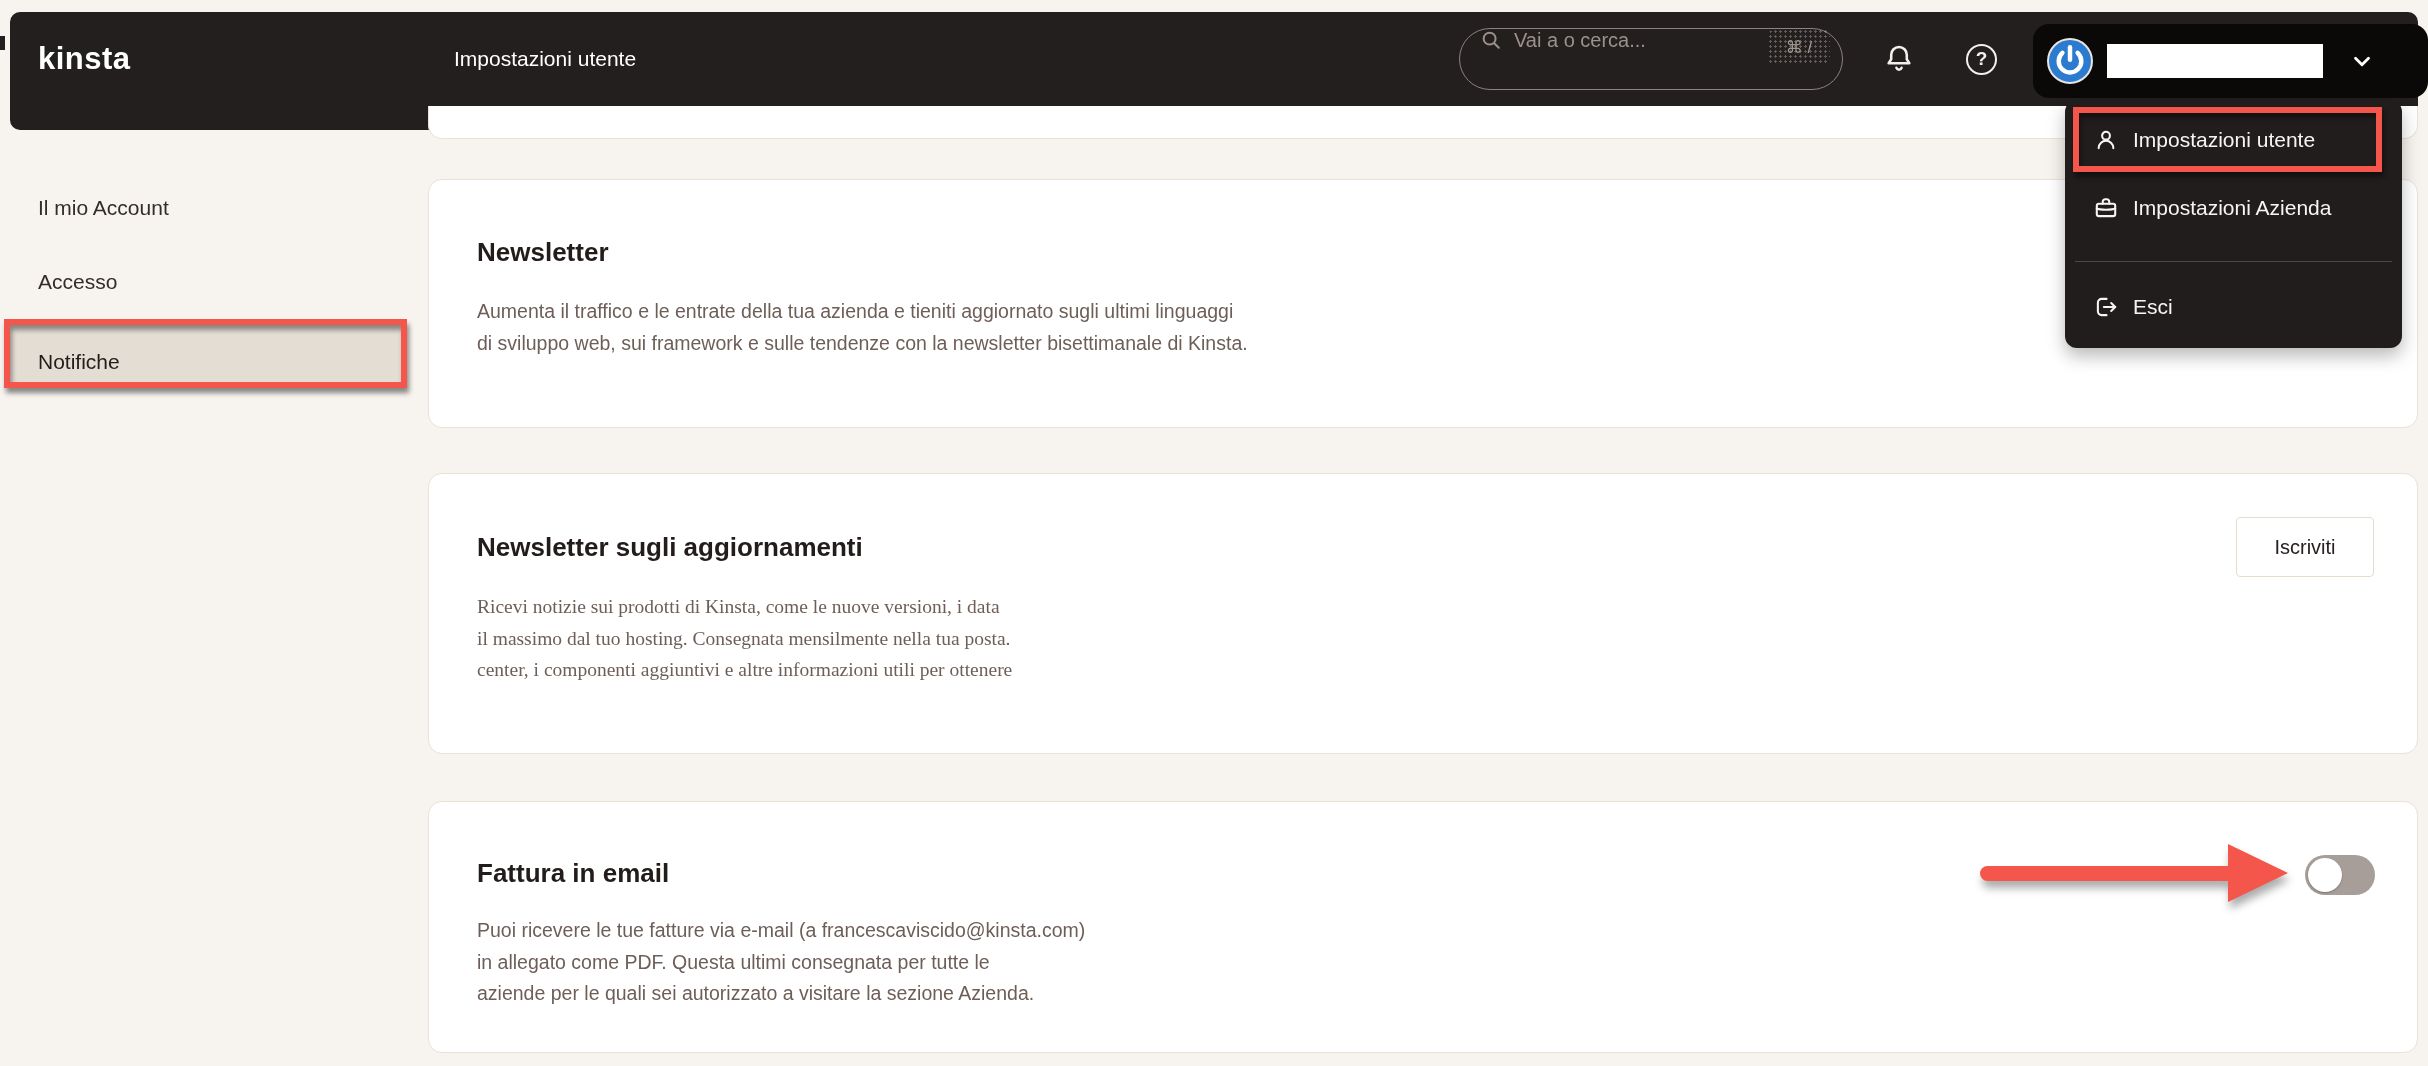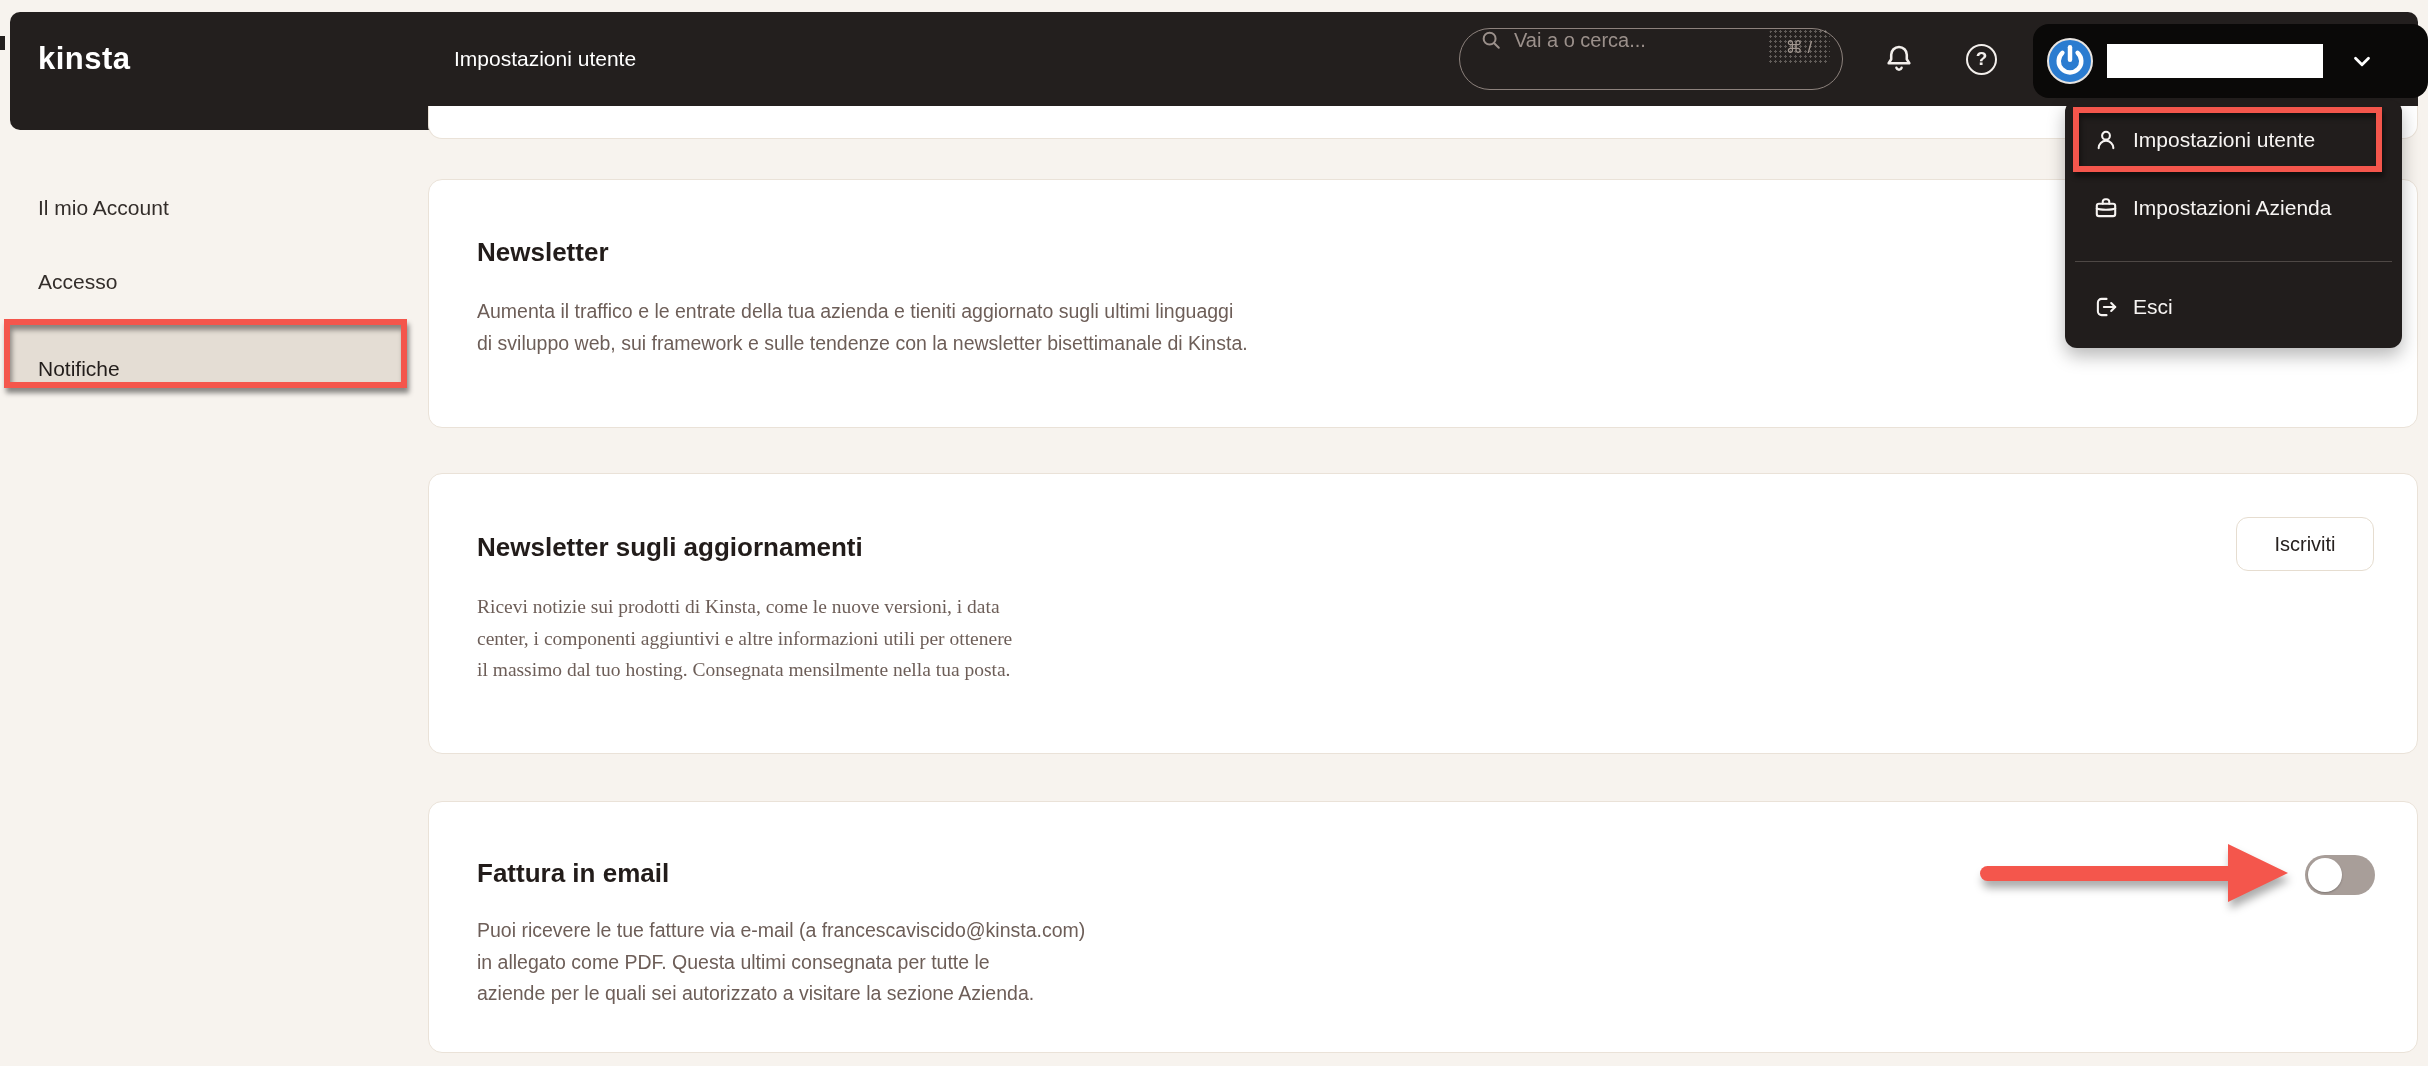--- a/index.html
+++ b/index.html
@@ -61,39 +61,39 @@
   
   .annotation-box{position:absolute;border:6px solid var(--red);
         box-shadow:2px 5px 5px rgba(0,0,0,.45), inset 2px 5px 5px rgba(0,0,0,.40);}
   .menu-red{left:2073px;top:107px;width:309px;height:65px;z-index:25;background:transparent;}
 
   
   .side-item{position:absolute;color:var(--side-text);font-size:21px;font-weight:400;}
   .side-1{left:38px;top:196px;}
   .side-2{left:38px;top:270px;}
   .notifiche-box{left:4px;top:319px;width:403px;height:69px;background:var(--beige);z-index:5;}
-  .notifiche-label{position:absolute;left:28px;top:15px;height:57px;display:flex;align-items:center;
+  .notifiche-label{position:absolute;left:28px;top:8px;height:57px;display:flex;align-items:center;
         color:#221d1b;font-size:21px;font-weight:500;}
 
   
   .card{position:absolute;left:428px;width:1990px;background:#fff;border:1px solid var(--card-border);border-radius:14px;}
   .card-partial{top:106px;height:33px;border-radius:0 0 14px 14px;border-top:none;}
   .card1{top:179px;height:249px;}
   .card2{top:473px;height:281px;}
   .card3{top:801px;height:252px;}
   .card-title{position:absolute;left:48px;color:var(--title);font-size:26px;font-weight:700;}
   .card1 .card-title{top:57px;}
   .card2 .card-title{top:58px;}
   .card3 .card-title{top:56px;}
   .card-body{position:absolute;left:48px;color:var(--body);font-size:19.5px;line-height:31.5px;}
   .card1 .card-body{top:116px;}
   .card2 .card-body{top:117px;font-family:Liberation Serif, serif;}
   .card3 .card-body{top:113px;}
-  .btn-outline{position:absolute;left:1807px;top:43px;width:138px;height:54px;background:#fff;
-        border:1.5px solid #e6ddd0;border-radius:12px;display:flex;align-items:center;justify-content:center;
+  .btn-outline{position:absolute;left:1807px;top:43px;width:138px;height:60px;background:#fff;
+        border:1.5px solid #e6ddd0;border-radius:4px;display:flex;align-items:center;justify-content:center;
         font-size:20px;font-weight:500;color:#27211f;cursor:pointer;}
   .toggle{position:absolute;left:1876px;top:53px;width:70px;height:40px;border-radius:20px;background:var(--track);cursor:pointer;}
   .toggle .knob{position:absolute;left:3px;top:3px;width:34px;height:34px;border-radius:50%;background:#fff;
         box-shadow:0 1px 2px rgba(0,0,0,.25);}
 
   
   .arrow-svg{position:absolute;left:1978px;top:833px;z-index:6;filter:drop-shadow(2px 7px 4px rgba(0,0,0,.33));}
 
   svg{display:block;}
 </style>
@@ -192,22 +192,22 @@
     <div class="card-body">
       <div>Aumenta il traffico e le entrate della tua azienda e tieniti aggiornato sugli ultimi linguaggi</div>
       <div>di sviluppo web, sui framework e sulle tendenze con la newsletter bisettimanale di Kinsta.</div>
     </div>
   </div>
 
   <div class="card card2">
     <div class="card-title">Newsletter sugli aggiornamenti</div>
     <div class="card-body">
       <div>Ricevi notizie sui prodotti di Kinsta, come le nuove versioni, i data</div>
+      <div>il massimo dal tuo hosting. Consegnata mensilmente nella tua posta.</div>
       <div>center, i componenti aggiuntivi e altre informazioni utili per ottenere</div>
-      <div>il massimo dal tuo hosting. Consegnata mensilmente nella tua posta.</div>
     </div>
     <button class="btn-outline">Iscriviti</button>
   </div>
 
   <div class="card card3">
     <div class="card-title">Fattura in email</div>
     <div class="card-body">
       <div>Puoi ricevere le tue fatture via e-mail (a francescaviscido@kinsta.com)</div>
       <div>in allegato come PDF. Questa ultimi consegnata per tutte le</div>
       <div>aziende per le quali sei autorizzato a visitare la sezione Azienda.</div>

